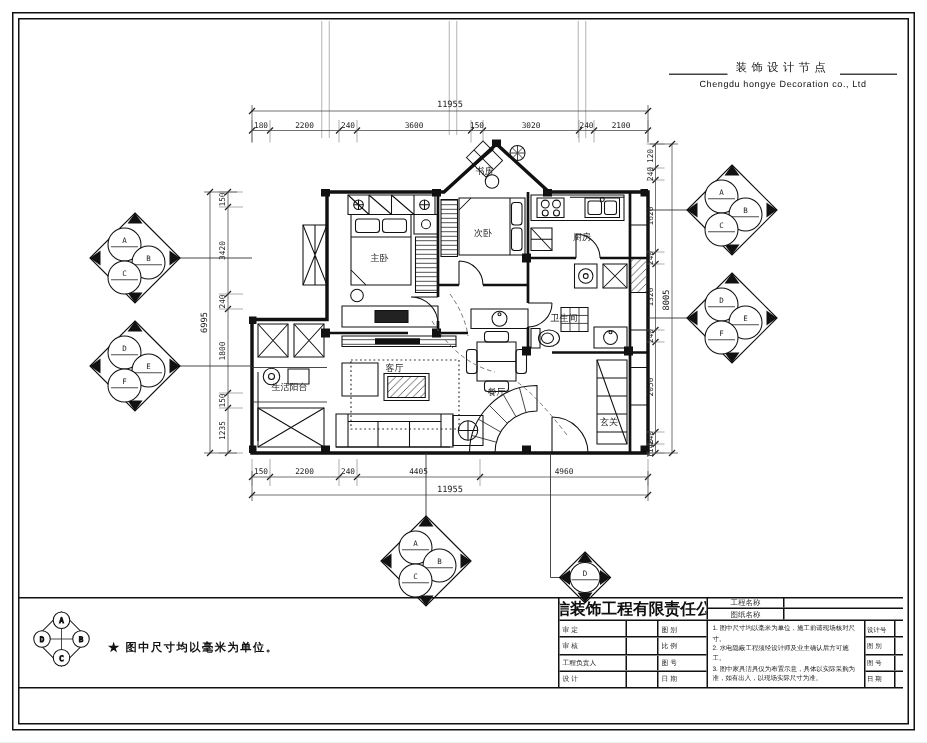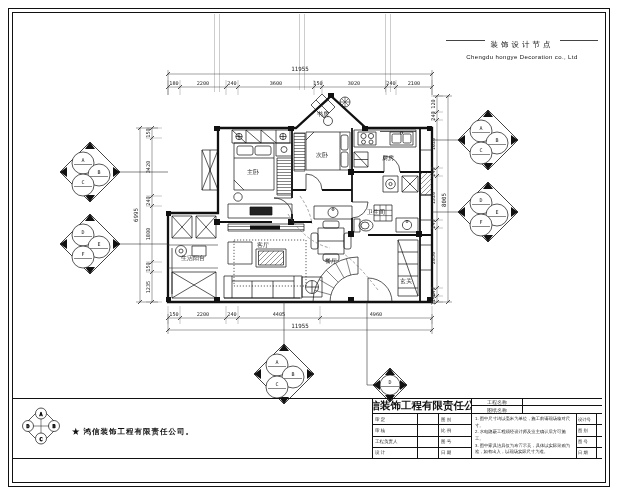--- a/index.html
+++ b/index.html
@@ -12,21 +12,21 @@
   .ln{stroke:#111;fill:none;stroke-width:0.7;}
   .wall{stroke:#111;fill:none;stroke-width:2.3;}
   .part{stroke:#111;fill:none;stroke-width:1.8;}
   .thin{stroke:#333;fill:none;stroke-width:0.6;}
   .dimln{stroke:#444;fill:none;stroke-width:0.5;}
   .dash{stroke:#666;fill:none;stroke-width:0.6;stroke-dasharray:3,2;}
   .dotted{stroke:#333;fill:none;stroke-width:0.8;stroke-dasharray:1.2,1.8;}
   .light{stroke:#9a9a9a;fill:none;stroke-width:0.5;}
   text{font-family:"DejaVu Sans Mono",monospace;fill:#222;}
   .hdr{position:absolute;left:440px;top:40px;width:164px;text-align:center;}
-  .hdr-row{display:flex;align-items:flex-start;}
+  .hdr-row{display:flex;align-items:flex-end;}
   .hline{flex:1;height:0;border-top:0.7px solid #444;margin:0 6px;}
   .hdr-cn{font-size:7.5px;letter-spacing:3px;white-space:nowrap;}
   .hdr-en{font-size:6px;letter-spacing:0.4px;margin-top:4px;white-space:nowrap;}
   .dlabel{position:absolute;left:492px;top:371px;width:100px;}
   .dlabel-title{font-size:8.5px;text-align:center;letter-spacing:4px;white-space:nowrap;}
   .dlabel-rule{height:2.6px;background:#111;margin-top:1px;}
   .dlabel-scale{font-size:7px;text-align:right;margin-top:1px;font-family:"DejaVu Sans Mono",monospace;}
   .band{position:absolute;left:12px;width:590px;height:0;border-top:0.8px solid #111;}
   .footnote{position:absolute;left:72px;top:427px;font-size:7.5px;font-weight:bold;letter-spacing:1px;white-space:nowrap;}
   .tblock{position:absolute;left:372px;top:398px;width:230px;height:60px;display:flex;flex-direction:column;
@@ -462,21 +462,21 @@
       <div class="hdr-cn">装饰设计节点</div>
       <div class="hline"></div>
     </div>
     <div class="hdr-en">Chengdu hongye Decoration co., Ltd</div>
   </div>
 
 
   <div class="band" style="top:398px"></div>
   <div class="band" style="top:458px"></div>
 
-  <div class="footnote">★ 鸿信装饰工程有限责任公司。</div>
+  <div class="footnote">★ 图中尺寸均以毫米为单位。</div>
 
   <div class="tblock">
     <div class="tb-r1">
       <div class="company">鸿信装饰工程有限责任公司</div>
       <div class="proj">
         <div class="proj-row">
           <div class="plabel">工程名称</div>
           <div class="pval"></div>
         </div>
         <div class="proj-row">

